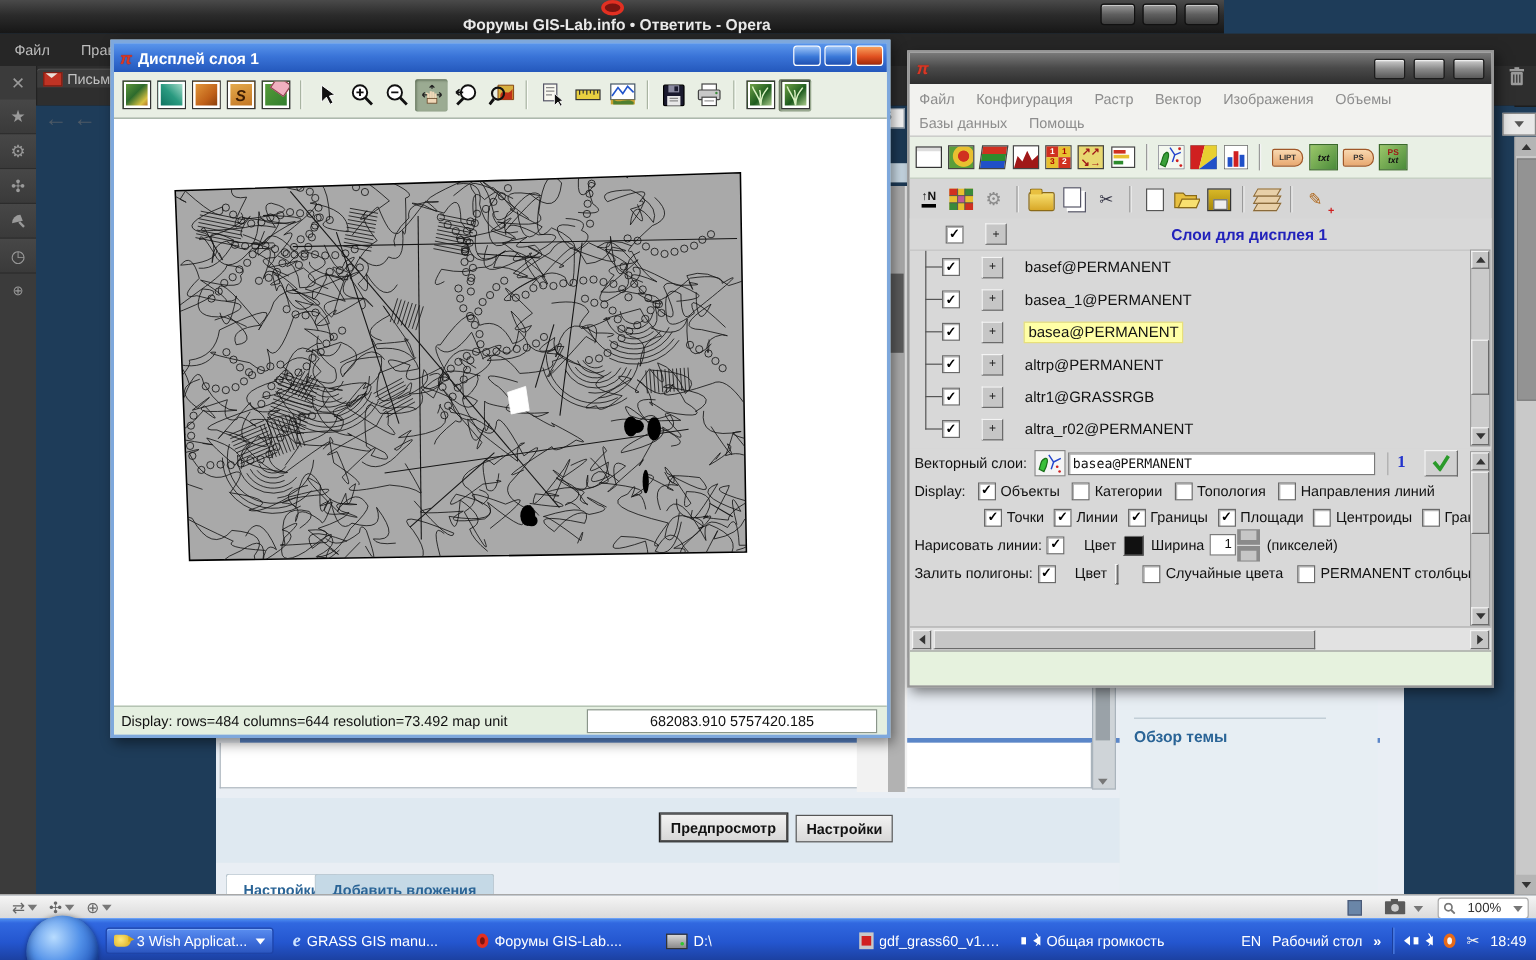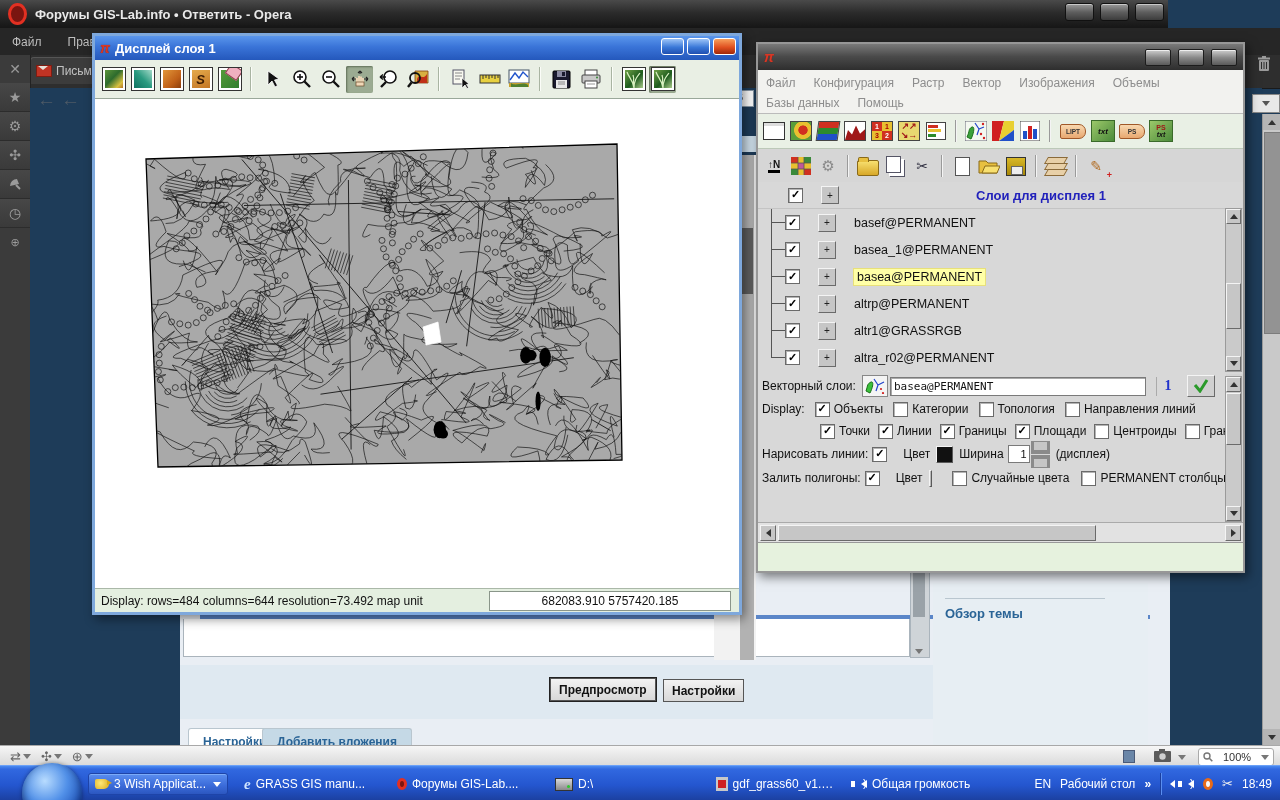--- a/index.html
+++ b/index.html
@@ -1,31 +1,31 @@
 <!DOCTYPE html>
 <html><head>
 <meta charset="utf-8">
 <style>
   html,body{margin:0;padding:0;background:#000;}
   #desktop{position:relative;width:1280px;height:800px;overflow:hidden;
     font-family:"Liberation Sans",sans-serif;background:#1e3c59;}
   .abs{position:absolute;}
 
   
-  .op-title{left:0;top:0;width:1168px;height:28px;
+  .op-title{left:0;top:0;width:1020px;height:28px;
     background:linear-gradient(180deg,#4a4a4a,#2b2b2b 45%,#161616);color:#e9e9e9;
-    font-weight:bold;font-size:13px;display:flex;align-items:center;padding-left:8px;box-sizing:border-box;}
+    font-weight:bold;font-size:13px;display:flex;align-items:center;padding-left:8px;box-sizing:border-box;flex-direction:column;}
   .op-logo{width:13px;height:16px;border:3px solid #e23022;border-radius:50%;margin-right:8px;background:#7a1510;}
   .op-winbtns{position:absolute;right:4px;top:3px;display:flex;gap:6px;}
   .op-winbtn{width:27px;height:16px;border-radius:3px;border:1px solid #111;
     background:linear-gradient(180deg,#9b9b9b,#5f5f5f 50%,#3c3c3c);box-shadow:inset 0 1px 0 #c9c9c9;}
   .op-menu{left:0;top:28px;width:1280px;height:27px;background:#262626;color:#bdbdbd;font-size:12px;
     display:flex;align-items:center;gap:26px;padding-left:12px;box-sizing:border-box;}
   .op-tabbar{left:0;top:55px;width:1280px;height:33px;background:#2e2e2e;border-bottom:1px solid #1a1a1a;}
-  .mail-tab{position:absolute;left:30px;top:2px;width:70px;height:27px;background:#3c3c3c;border:1px solid #555;
+  .mail-tab{position:absolute;left:30px;top:2px;width:70px;height:16px;background:#3c3c3c;border:1px solid #555;
     border-bottom:none;border-radius:4px 4px 0 0;display:flex;align-items:center;padding-left:5px;box-sizing:border-box;
     color:#c2c2c2;font-size:12px;gap:4px;}
   .mail-ic{width:14px;height:10px;background:#c03324;border:1px solid #7d1d12;position:relative;}
   .mail-ic::after{content:"";position:absolute;left:1px;top:0;border-left:5px solid transparent;
     border-right:5px solid transparent;border-top:4px solid #e8e0d8;}
   .trash-ic{position:absolute;right:8px;top:0px;color:#9a9a9a;font-size:15px;}
   .op-sidebar{left:0;top:55px;width:30px;height:690px;background:#3b3b3b;border-right:1px solid #222;}
   .sb-btn{width:30px;height:28px;display:flex;align-items:center;justify-content:center;color:#9a9a9a;
     font-size:14px;border-bottom:1px solid #2c2c2c;background:linear-gradient(180deg,#474747,#3a3a3a);}
   .sb-plain{background:none;border-bottom:none;}
@@ -1261,21 +1261,21 @@
         <span style="margin-left:12px;">Цвет</span>
         <span class="swatch" style="background:#111;"></span>
         <span>Ширина</span>
         <span class="spin tiny">
           <span class="spinf">1</span>
           <span class="spinbtns">
               <span class="tu" style="margin:0 auto;"></span>
               <span class="td" style="margin:0 auto;"></span>
             </span>
         </span>
-        <span style="margin-left:6px;">(дисплея)</span>
+        <span style="margin-left:6px;">(пикселей)</span>
       </div>
       <div class="orow">
         <span>Залить полигоны:</span>
         <span class="cb on"></span>
         <span style="margin-left:12px;">Цвет</span>
         <span class="swatch" style="background:#b8b8b8;"></span>
         <span class="cb" style="margin-left:14px;"></span>
         <span>Случайные цвета</span>
         <span class="cb" style="margin-left:12px;"></span>
         <span>PERMANENT столбцы</span>

